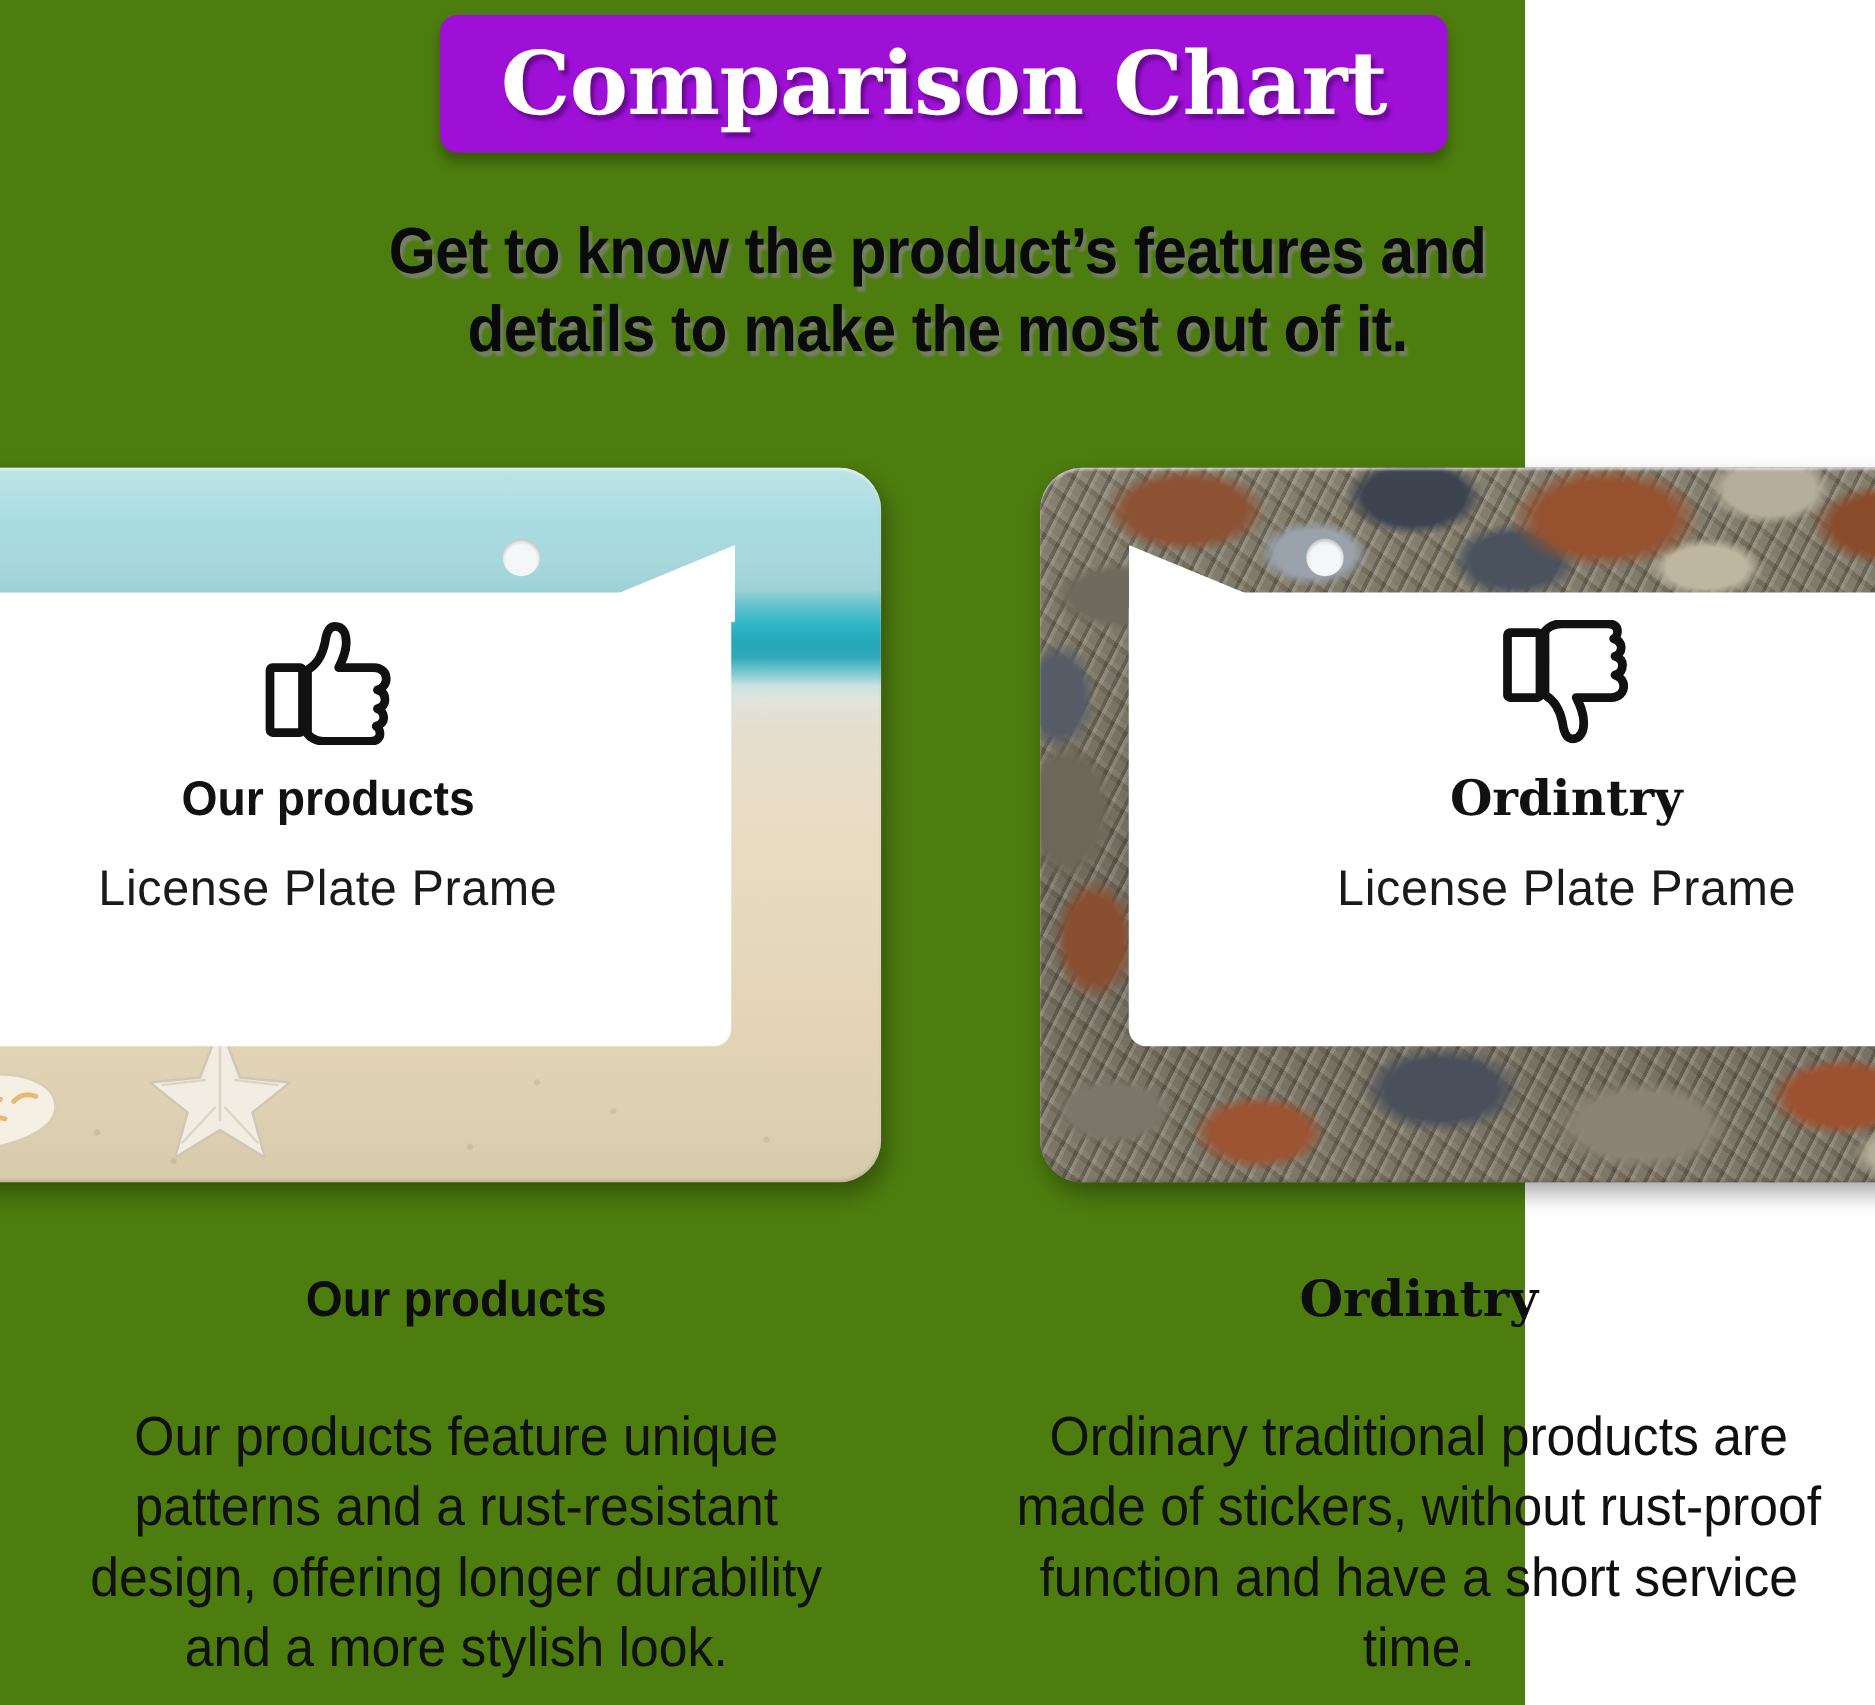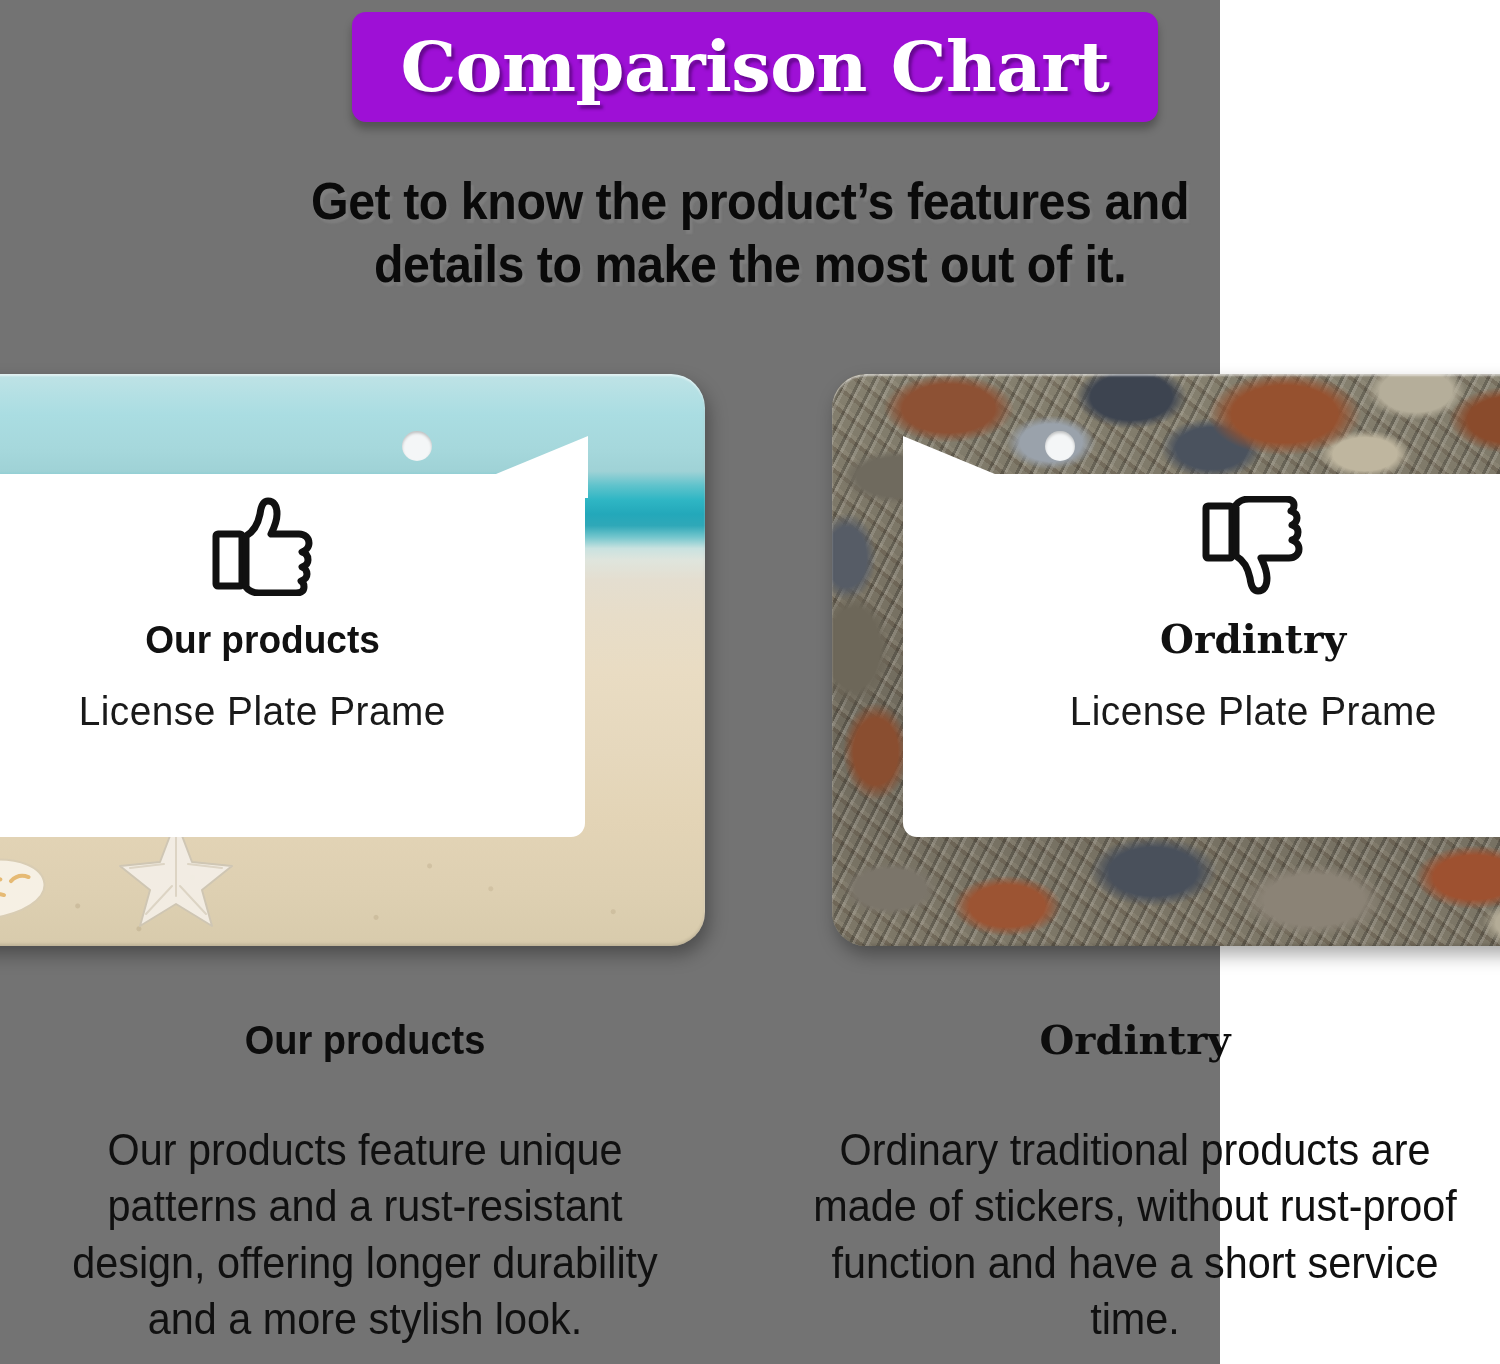--- a/index.html
+++ b/index.html
@@ -9,21 +9,21 @@
     height: 1364px;
     background: #ffffff;
     font-family: "Liberation Sans", sans-serif;
     overflow: hidden;
   }
 
   .page {
     position: relative;
     width: 1220px;
     height: 1364px;
-    background: #737373;
+    background: #4d7c0f;
   }
 
   
   .banner {
     position: absolute;
     left: 352px;
     top: 12px;
     width: 806px;
     height: 110px;
     background: #9e10d6;

